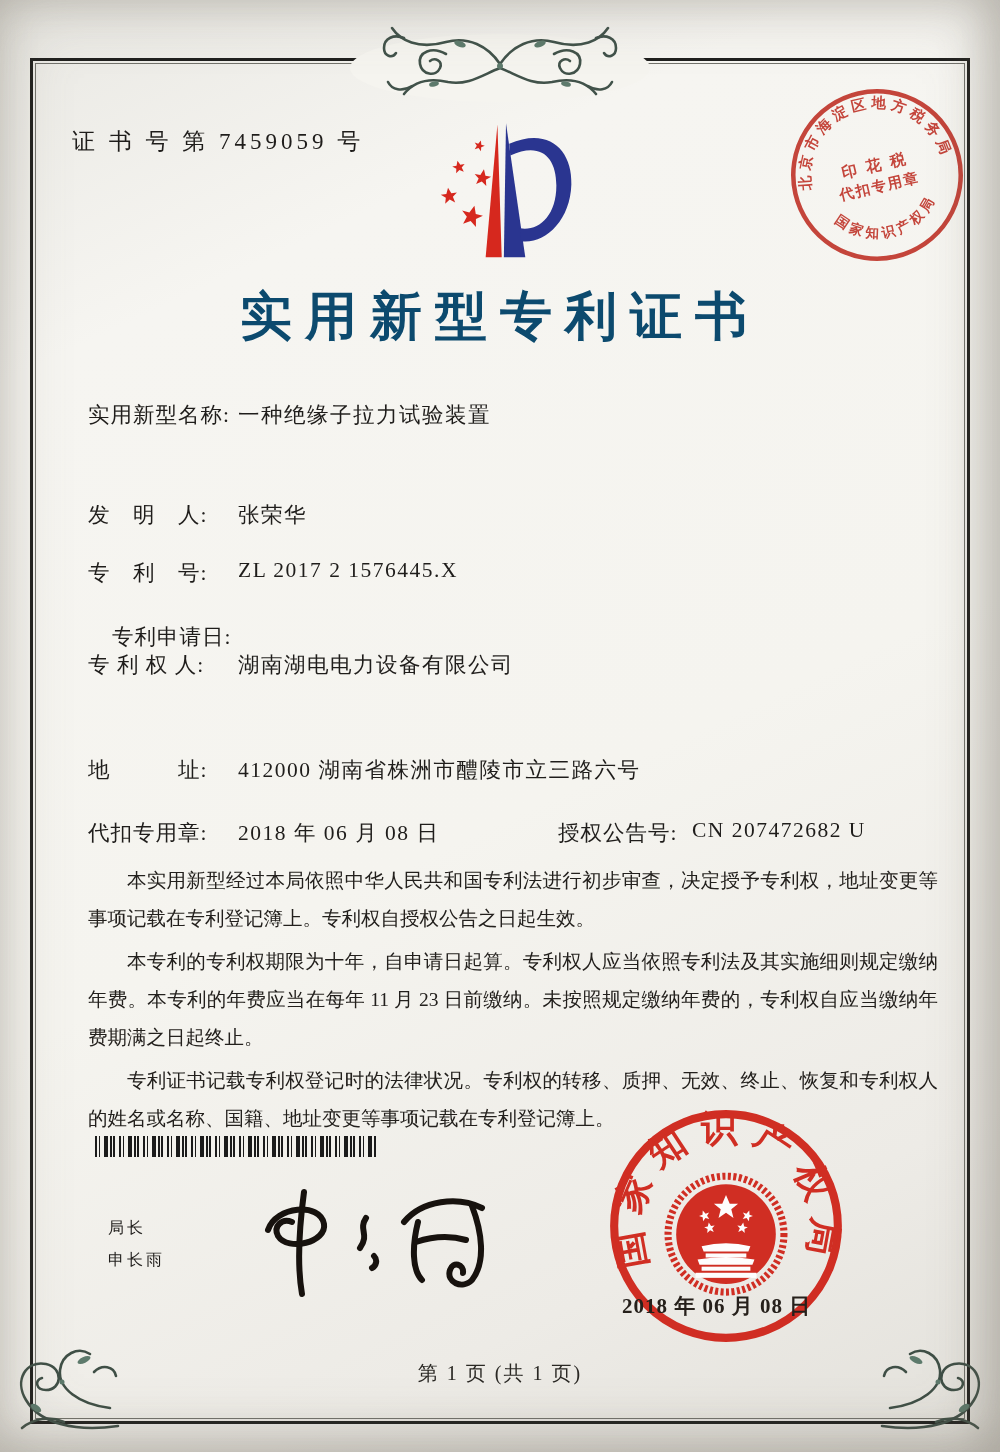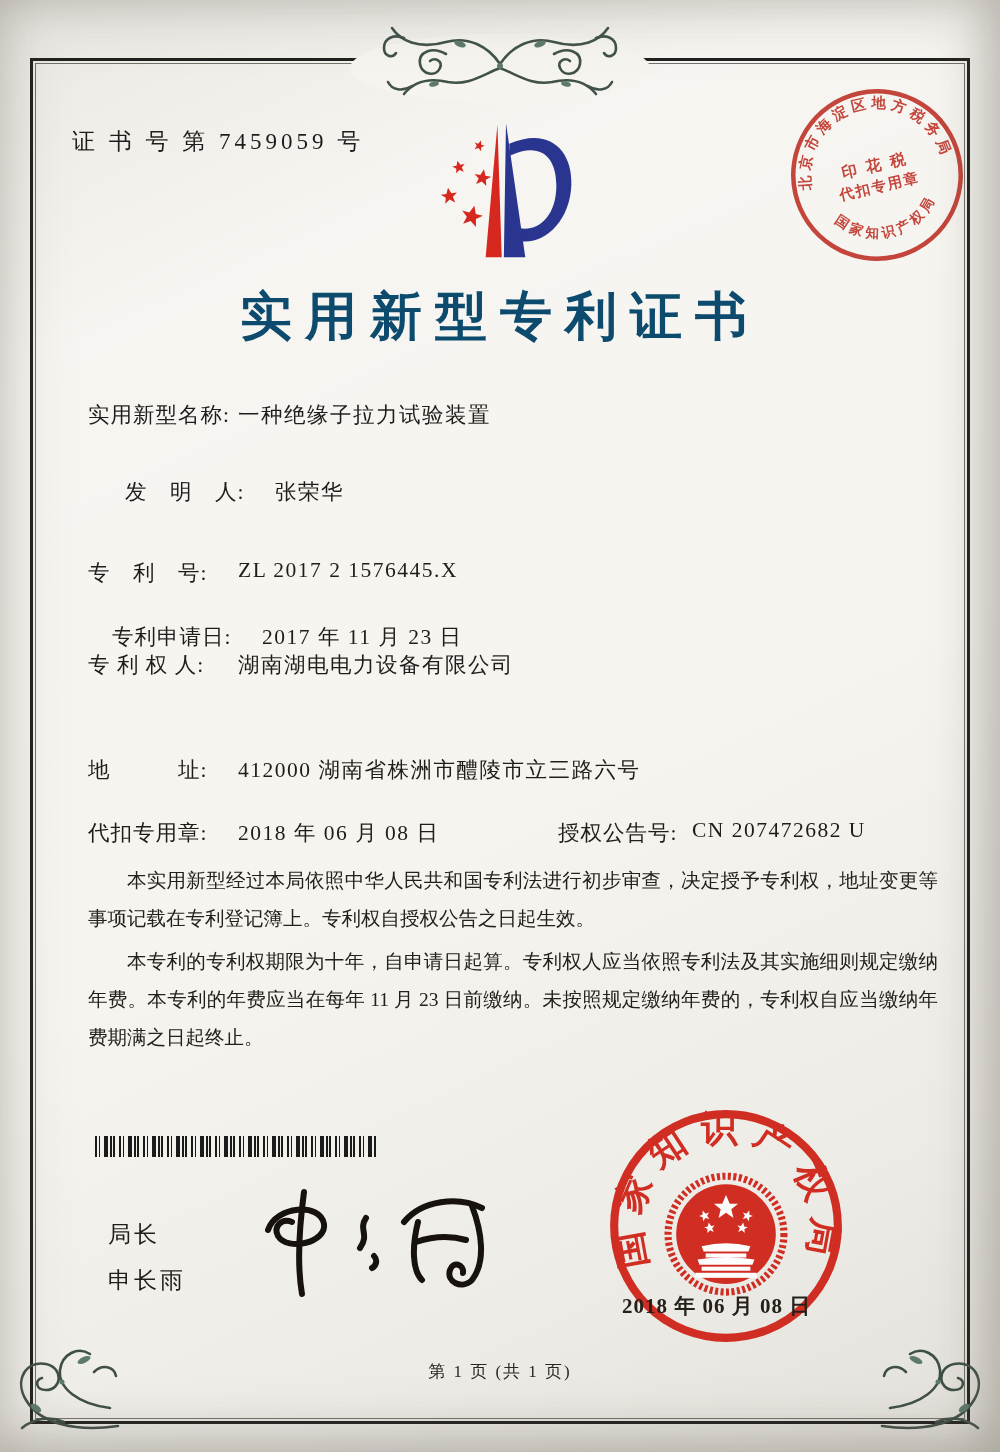--- a/index.html
+++ b/index.html
@@ -12,38 +12,38 @@
     box-shadow:inset 0 0 70px rgba(118,112,100,.30), inset -22px 0 40px rgba(105,100,90,.18), inset 0 -18px 40px rgba(105,100,90,.15);}
   .frame{position:absolute;left:30px;top:58px;width:934px;height:1360px;border:3px solid #20201e;}
   .frame-inner{position:absolute;inset:2px;border:1px solid #72726c;}
   .cert-no{position:absolute;left:72px;top:126px;font-size:23px;letter-spacing:4px;}
   .title{position:absolute;left:0;right:0;top:282px;text-align:center;font-size:52px;font-weight:bold;letter-spacing:13px;color:#0c4a6e;}
   .logo{position:absolute;left:410px;top:118px;width:192px;height:150px;}
   .tax-stamp{position:absolute;left:786px;top:84px;width:182px;height:182px;transform:rotate(-13deg);opacity:.92;}
   .field{position:absolute;left:88px;display:flex;font-size:21.5px;letter-spacing:1px;white-space:pre;}
   .field .lbl{width:150px;flex:none;}
   .field .val{letter-spacing:1.5px;}
-  .f-name{top:400px;} .f-inventor{top:477px;margin-left:37px;} .f-patno{top:558px;}
+  .f-name{top:400px;} .f-inventor{top:500px;} .f-patno{top:558px;}
   .f-filing{top:622px;margin-left:24px;} .f-patentee{top:650px;} .f-address{top:755px;justify-content:center;}
   .f-grantdate{top:818px;} .f-grantno{top:818px;left:558px;}
   .f-grantno .lbl{width:134px;}
   .body-text{position:absolute;left:88px;top:862px;width:850px;font-size:19.5px;line-height:1.93;text-align:justify;color:#23201d;}
   .body-text p{margin:0 0 6px 0;text-indent:2em;}
   .barcode{position:absolute;left:95px;top:1136px;width:282px;height:21px;
     background:repeating-linear-gradient(90deg,
       #1b1b1b 0 2px,transparent 2px 4px,
       #1b1b1b 4px 5px,transparent 5px 9px,
       #1b1b1b 9px 13px,transparent 13px 15px,
       #1b1b1b 15px 17px,transparent 17px 18px,
       #1b1b1b 18px 20px,transparent 20px 24px);}
-  .officer{position:absolute;left:108px;top:1212px;font-size:23px;letter-spacing:3px;line-height:2.0;}
+  .officer{position:absolute;left:108px;top:1212px;font-size:16px;letter-spacing:3px;line-height:2.0;}
   .signature{position:absolute;left:246px;top:1178px;width:310px;height:130px;}
   .seal{position:absolute;left:604px;top:1104px;width:244px;height:244px;opacity:.95;}
   .seal-date{position:absolute;left:622px;top:1292px;width:280px;font-size:21px;font-weight:bold;letter-spacing:1px;color:#26201b;z-index:10;}
-  .footer{position:absolute;left:0;right:0;top:1360px;text-align:center;font-size:17px;letter-spacing:2px;color:#2a2824;}
+  .footer{position:absolute;left:0;right:0;top:1360px;text-align:center;font-size:20px;letter-spacing:2px;color:#2a2824;}
   .ornament-top{position:absolute;left:340px;top:24px;width:320px;height:82px;z-index:5;}
   .flourish{position:absolute;top:1338px;width:122px;height:100px;z-index:5;}
   .flourish.left{left:6px;}
   .flourish.right{left:872px;transform:scaleX(-1);}
 </style>
 </head>
 <body>
 
 <div class="frame">
   <div class="frame-inner"></div>
@@ -144,21 +144,20 @@
 <div class="field f-inventor">
   <span class="lbl">发　明　人:</span>
   <span class="val">张荣华</span>
 </div>
 <div class="field f-patno">
   <span class="lbl">专　利　号:</span>
   <span class="val">ZL 2017 2 1576445.X</span>
 </div>
 <div class="field f-filing">
   <span class="lbl">专利申请日:</span>
-  <span class="val">2017 年 11 月 23 日</span>
 </div>
 <div class="field f-patentee">
   <span class="lbl">专 利 权 人:</span>
   <span class="val">湖南湖电电力设备有限公司</span>
 </div>
 <div class="field f-address">
   <span class="lbl">地　　　址:</span>
   <span class="val">412000 湖南省株洲市醴陵市立三路六号</span>
 </div>
 <div class="field f-grantdate">
@@ -166,20 +165,21 @@
   <span class="val">2018 年 06 月 08 日</span>
 </div>
 <div class="field f-grantno">
   <span class="lbl">授权公告号:</span>
   <span class="val">CN 207472682 U</span>
 </div>
 
 <div class="body-text">
   <p>本实用新型经过本局依照中华人民共和国专利法进行初步审查，决定授予专利权，地址变更等事项记载在专利登记簿上。专利权自授权公告之日起生效。</p>
   <p>本专利的专利权期限为十年，自申请日起算。专利权人应当依照专利法及其实施细则规定缴纳年费。本专利的年费应当在每年 11 月 23 日前缴纳。未按照规定缴纳年费的，专利权自应当缴纳年费期满之日起终止。</p>
+  <p>专利证书记载专利权登记时的法律状况。专利权的转移、质押、无效、终止、恢复和专利权人的姓名或名称、国籍、地址变更等事项记载在专利登记簿上。</p>
 </div>
 
 <div class="barcode"></div>
 
 <div class="officer">
   <div>局长</div>
   <div>申长雨</div>
 </div>
 
 <svg class="signature" viewBox="0 0 310 130">

